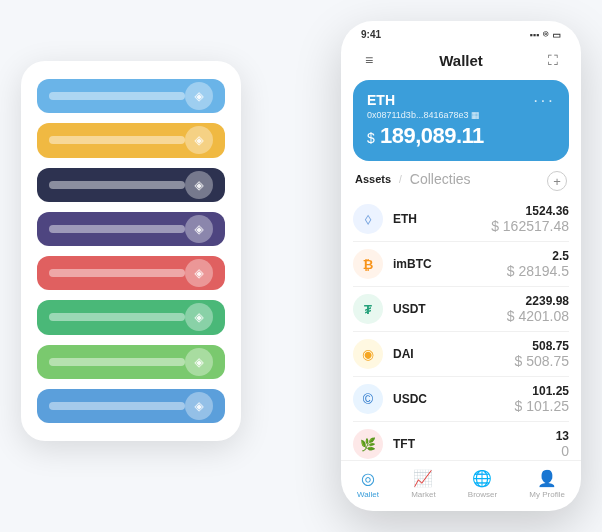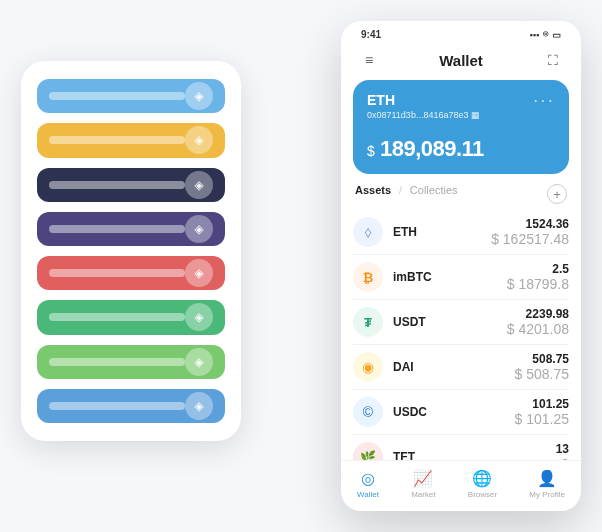--- a/index.html
+++ b/index.html
@@ -67,21 +67,21 @@
     }
 
     
     .fg-phone {
       position: absolute;
       right: 0;
       top: 0;
       width: 240px;
       height: 490px;
       background: #fff;
-      border-radius: 20px;
+      border-radius: 32px;
       box-shadow: 0 16px 48px rgba(0,0,0,0.18);
       overflow: hidden;
       z-index: 2;
       display: flex;
       flex-direction: column;
     }
 
     .phone-status-bar {
       display: flex;
       justify-content: space-between;
@@ -134,21 +134,21 @@
 
     .eth-card-title {
       font-size: 14px;
       font-weight: 700;
       margin-bottom: 2px;
     }
 
     .eth-card-addr {
       font-size: 9px;
       opacity: 0.85;
-      margin-bottom: 16px;
+      margin-bottom: 3px;
     }
 
     .eth-card-balance {
       font-size: 22px;
       font-weight: 700;
       letter-spacing: -0.5px;
     }
 
     .eth-card-balance span.dollar {
       font-size: 14px;
@@ -182,21 +182,21 @@
       font-weight: 600;
       color: #222;
     }
 
     .tab-divider {
       font-size: 10px;
       color: #ccc;
     }
 
     .tab-inactive {
-      font-size: 11px;
+      font-size: 14px;
       color: #aaa;
     }
 
     .add-btn {
       width: 20px;
       height: 20px;
       border-radius: 50%;
       border: 1.5px solid #ccc;
       display: flex;
       align-items: center;
@@ -392,21 +392,21 @@
           <div class="asset-qty">1524.36</div>
           <div class="asset-usd">$ 162517.48</div>
         </div>
       </div>
 
       <div class="asset-row">
         <div class="asset-icon imbtc-icon-circle" style="color:#f7931a; font-weight:700; font-size:13px;">₿</div>
         <span class="asset-name">imBTC</span>
         <div class="asset-amounts">
           <div class="asset-qty">2.5</div>
-          <div class="asset-usd">$ 18799.8</div>
+          <div class="asset-usd">$ 28194.5</div>
         </div>
       </div>
 
       <div class="asset-row">
         <div class="asset-icon usdt-icon-circle" style="color:#26a17b; font-weight:700; font-size:13px;">₮</div>
         <span class="asset-name">USDT</span>
         <div class="asset-amounts">
           <div class="asset-qty">2239.98</div>
           <div class="asset-usd">$ 4201.08</div>
         </div>

